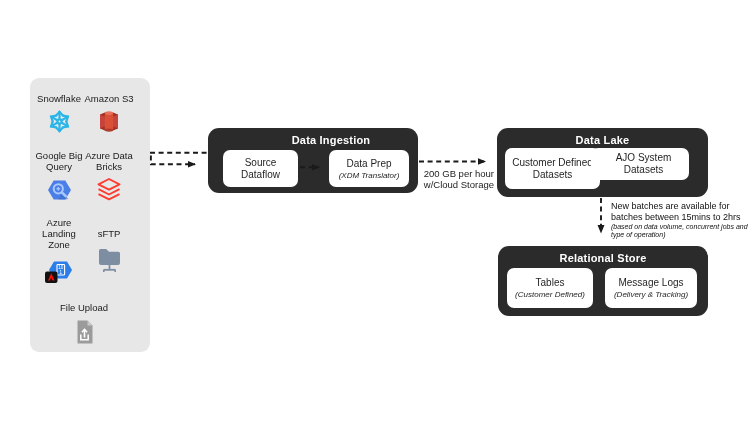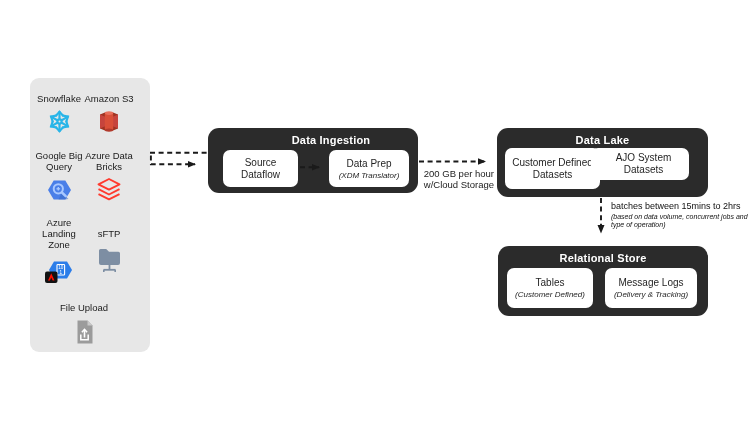--- a/index.html
+++ b/index.html
@@ -218,20 +218,21 @@
       <div class="node-sub">(Delivery &amp; Tracking)</div>
     </div>
   </div>
 
   <div class="arrow-label">
     <div>200 GB per hour</div>
     <div>w/Cloud Storage</div>
   </div>
 
   <div class="note">
+    <div class="n-big">New batches are available for</div>
     <div class="n-big">batches between 15mins to 2hrs</div>
     <div class="n-small" style="margin-top:1px;">(based on data volume, concurrent jobs and</div>
     <div class="n-small">type of operation)</div>
   </div>
 
   <svg class="arrows" width="750" height="422" viewBox="0 0 750 422">
     <defs>
       <marker id="arr" markerUnits="userSpaceOnUse" markerWidth="9" markerHeight="8" refX="7.5" refY="3.5" orient="auto">
         <path d="M0 0 L8.5 3.5 L0 7 Z" fill="#1a1a1a"></path>
       </marker>

